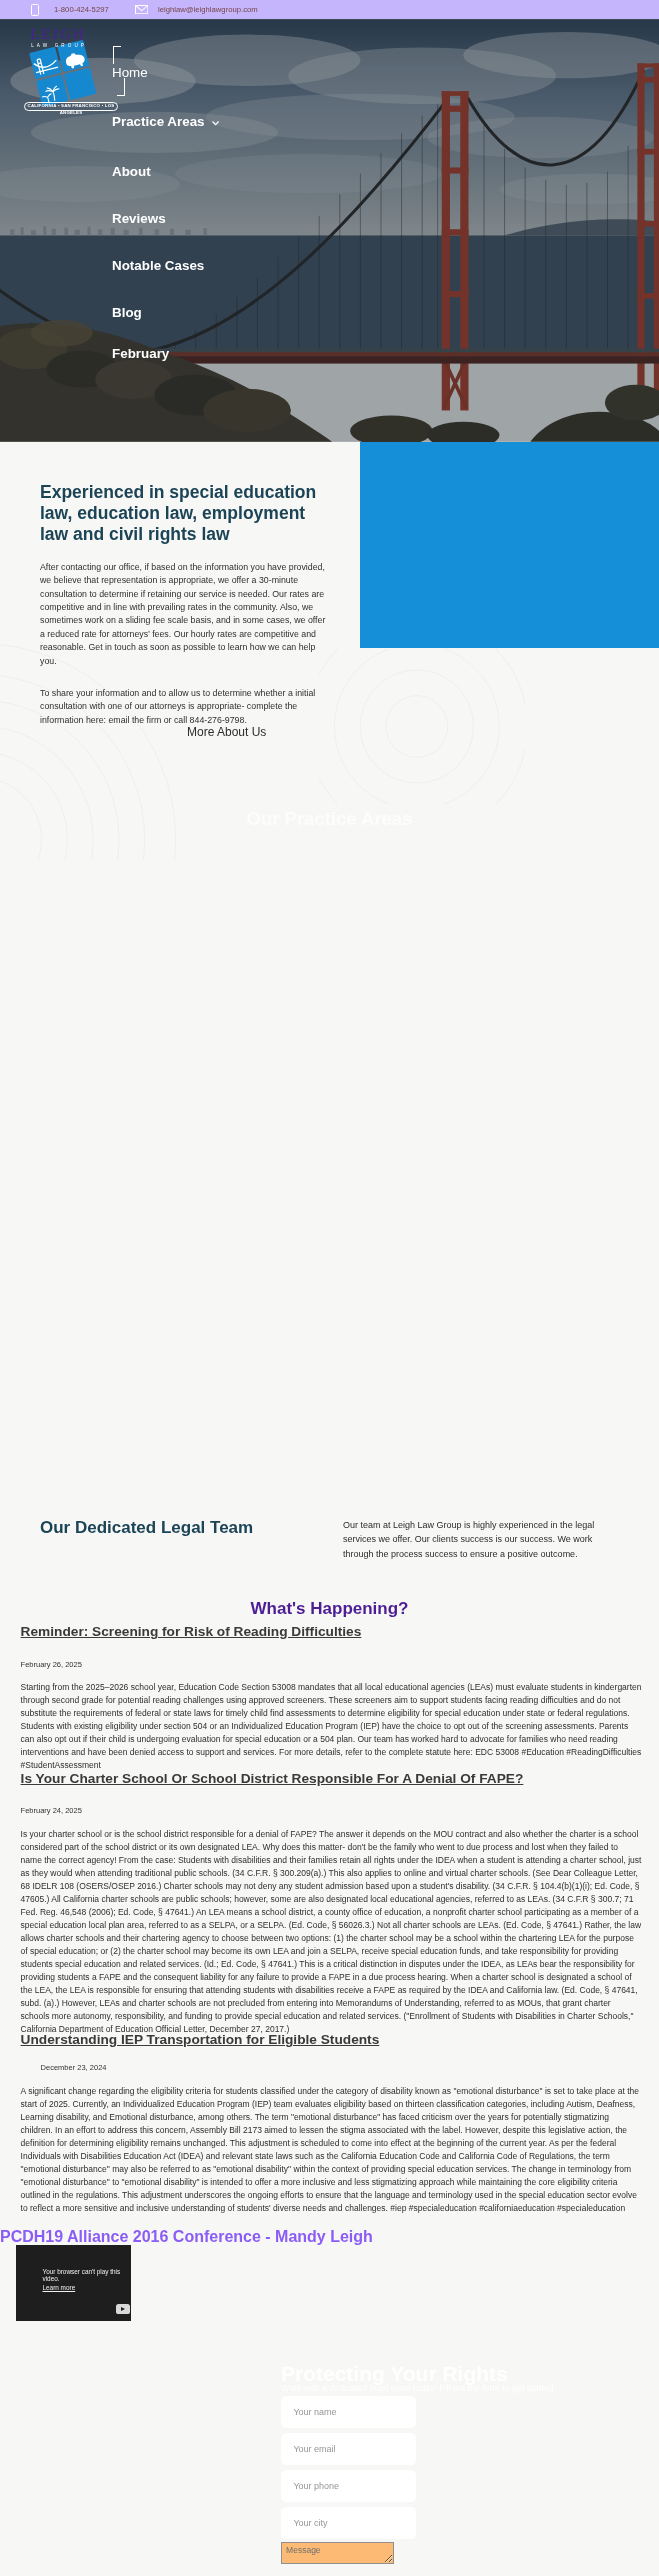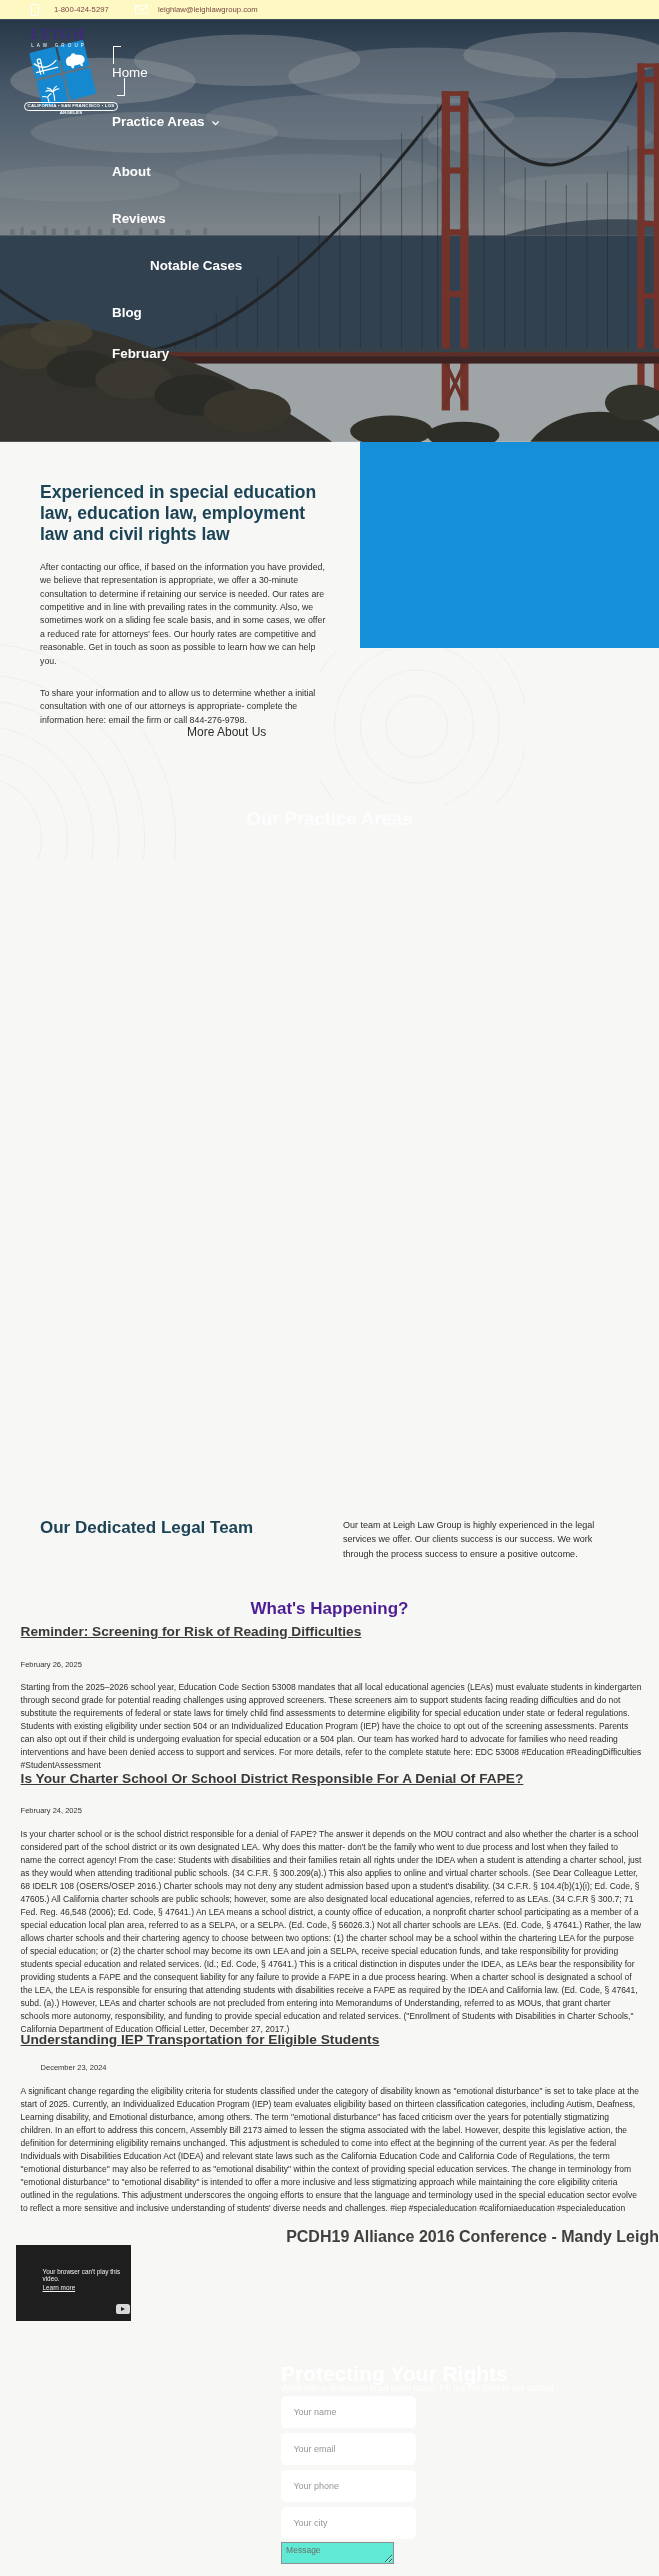--- a/index.html
+++ b/index.html
@@ -1,21 +1,21 @@
 <!DOCTYPE html>
 <html style="font-size:8.2px"><head>
 <meta charset="utf-8">
 <style>
   html,body{margin:0;padding:0;background:#ffffff;}
   .page{position:relative;width:659px;height:3363px;background:#f7f7f5;overflow:hidden;
         font-family:"Liberation Sans", sans-serif;}
   .abs{position:absolute;}
 
   
-  .topbar{position:absolute;left:0;top:0;width:659px;height:19px;background:#fef9c3;}
+  .topbar{position:absolute;left:0;top:0;width:659px;height:19px;background:#c4b5fd;}
   .tb-link{font-size:7.7px;color:#774643;text-decoration:none;}
   .tb-phone-icon{position:absolute;left:31px;top:4.1px;width:5.7px;height:10.3px;border:1px solid #fff;border-radius:1.5px;}
   .tb-phone-icon:after{content:"";position:absolute;left:1.5px;bottom:0.5px;width:1.5px;height:1px;background:#fff;border-radius:0.5px;}
   .tb-env{position:absolute;left:135px;top:4.6px;width:13.4px;height:9.3px;}
 
   
   .hero{position:absolute;left:0;top:19px;width:659px;height:423px;overflow:hidden;}
   .hero svg.scene{position:absolute;left:0;top:0;}
   .logo{position:absolute;left:24px;top:6.2px;width:93px;height:88px;cursor:pointer;}
   .logo-line1{position:absolute;left:6.2px;top:1px;font-family:"Liberation Serif",serif;font-size:14.4px;letter-spacing:2.6px;color:#4c1d95;}
@@ -42,34 +42,34 @@
   .team-h{position:absolute;left:40px;top:1504px;font-size:17px;font-weight:bold;color:#1c4457;}
   .team-p{position:absolute;left:343px;top:1509px;width:268px;font-size:9px;line-height:14.4px;color:#2c2c2c;}
   .hap-h{position:absolute;left:0;top:1585px;width:659px;text-align:center;font-size:17px;font-weight:bold;color:#4c1d95;}
 
   
   .post-t{position:absolute;left:20.6px;font-size:13.7px;font-weight:bold;color:#3a3a3a;text-decoration:underline;}
   .post-d{position:absolute;left:20.6px;font-size:7.5px;color:#333;}
   .post-b{position:absolute;left:20.6px;width:621px;font-size:8.5px;line-height:13px;color:#2e2e2e;}
 
   
-  .video-h{position:absolute;left:0;top:2215px;width:659px;text-align:right;font-size:16px;color:#404040;}
+  .video-h{position:absolute;left:0;top:2215px;width:659px;text-align:left;font-size:16px;color:#8b5cf6;}
   .video-box{position:absolute;left:15.5px;top:2245px;width:115px;height:76px;background:#1e1e1e;}
   .video-msg{position:absolute;left:27px;top:23px;width:85px;font-size:6.4px;color:#f1f1f1;}
   .video-learn{display:inline-block;margin-top:2.1px;color:#f1f1f1;text-decoration:underline;font-size:6.4px;}
   .yt-chip{position:absolute;left:100px;top:59px;width:14.4px;height:10.3px;background:#d9d9d9;border-radius:2.6px;cursor:pointer;}
   .yt-chip:after{content:"";position:absolute;left:5.2px;top:2.6px;border-left:4.6px solid #1e1e1e;border-top:2.6px solid transparent;border-bottom:2.6px solid transparent;}
 
   
   .pr-h{position:absolute;left:281px;top:2345px;font-size:21px;font-weight:bold;color:#ffffff;}
   .pr-sub{position:absolute;left:281px;top:2374px;width:361px;font-size:8.8px;color:#ffffff;}
   .f-input{position:absolute;left:281px;width:123px;height:32px;background:#fff;border:none;border-radius:5.2px;
            padding:0 0 0 12.4px;font-family:"Liberation Sans",sans-serif;font-size:9px;color:#333;outline:none;}
   .f-input::placeholder{color:#969696;}
-  .f-msg{position:absolute;left:281px;top:2542px;width:103px;height:15.5px;background:#5eead4;border:0.5px solid #8f8f8f;
+  .f-msg{position:absolute;left:281px;top:2542px;width:103px;height:15.5px;background:#fdba74;border:0.5px solid #8f8f8f;
          padding:2.1px 4.1px;font-family:"Liberation Sans",sans-serif;font-size:8.5px;color:#333;resize:both;outline:none;}
   .f-msg::placeholder{color:#6f6f6f;}
 </style>
 </head>
 <body>
 
 <div class="page">
 
   <header class="topbar">
     <span class="tb-phone-icon"></span>
@@ -240,21 +240,21 @@
       <div class="bracket-t"></div>
       <a class="nav-item nav-home" style="top:46px;" href="#">Home</a>
       <div class="bracket-b"></div>
       <a class="nav-item" style="top:95px;" href="#">
         <span>Practice Areas</span><svg class="chev" width="7.2" height="4.6" viewBox="0 0 14 9">
             <polyline points="1,1 7,7 13,1" fill="none" stroke="#fff" stroke-width="2.4"></polyline>
           </svg>
       </a>
       <a class="nav-item" style="top:145px;" href="#">About</a>
       <a class="nav-item" style="top:192px;" href="#">Reviews</a>
-      <a class="nav-item" style="top:239px;margin-left:38px;" href="#">Notable Cases</a>
+      <a class="nav-item" style="top:239px;" href="#">Notable Cases</a>
       <a class="nav-item" style="top:286px;" href="#">Blog</a>
       <a class="nav-item" style="top:327px;" href="#">February</a>
     </nav>
   </section>
 
   <svg class="deco" style="left:-41px;top:592px;" width="222" height="268" viewBox="0 0 430 520">
     <g fill="none" stroke="#ebebe9" stroke-width="1.5">
       <circle cx="40" cy="480" r="120"></circle>
         <circle cx="40" cy="480" r="170"></circle>
         <circle cx="40" cy="480" r="220"></circle>

